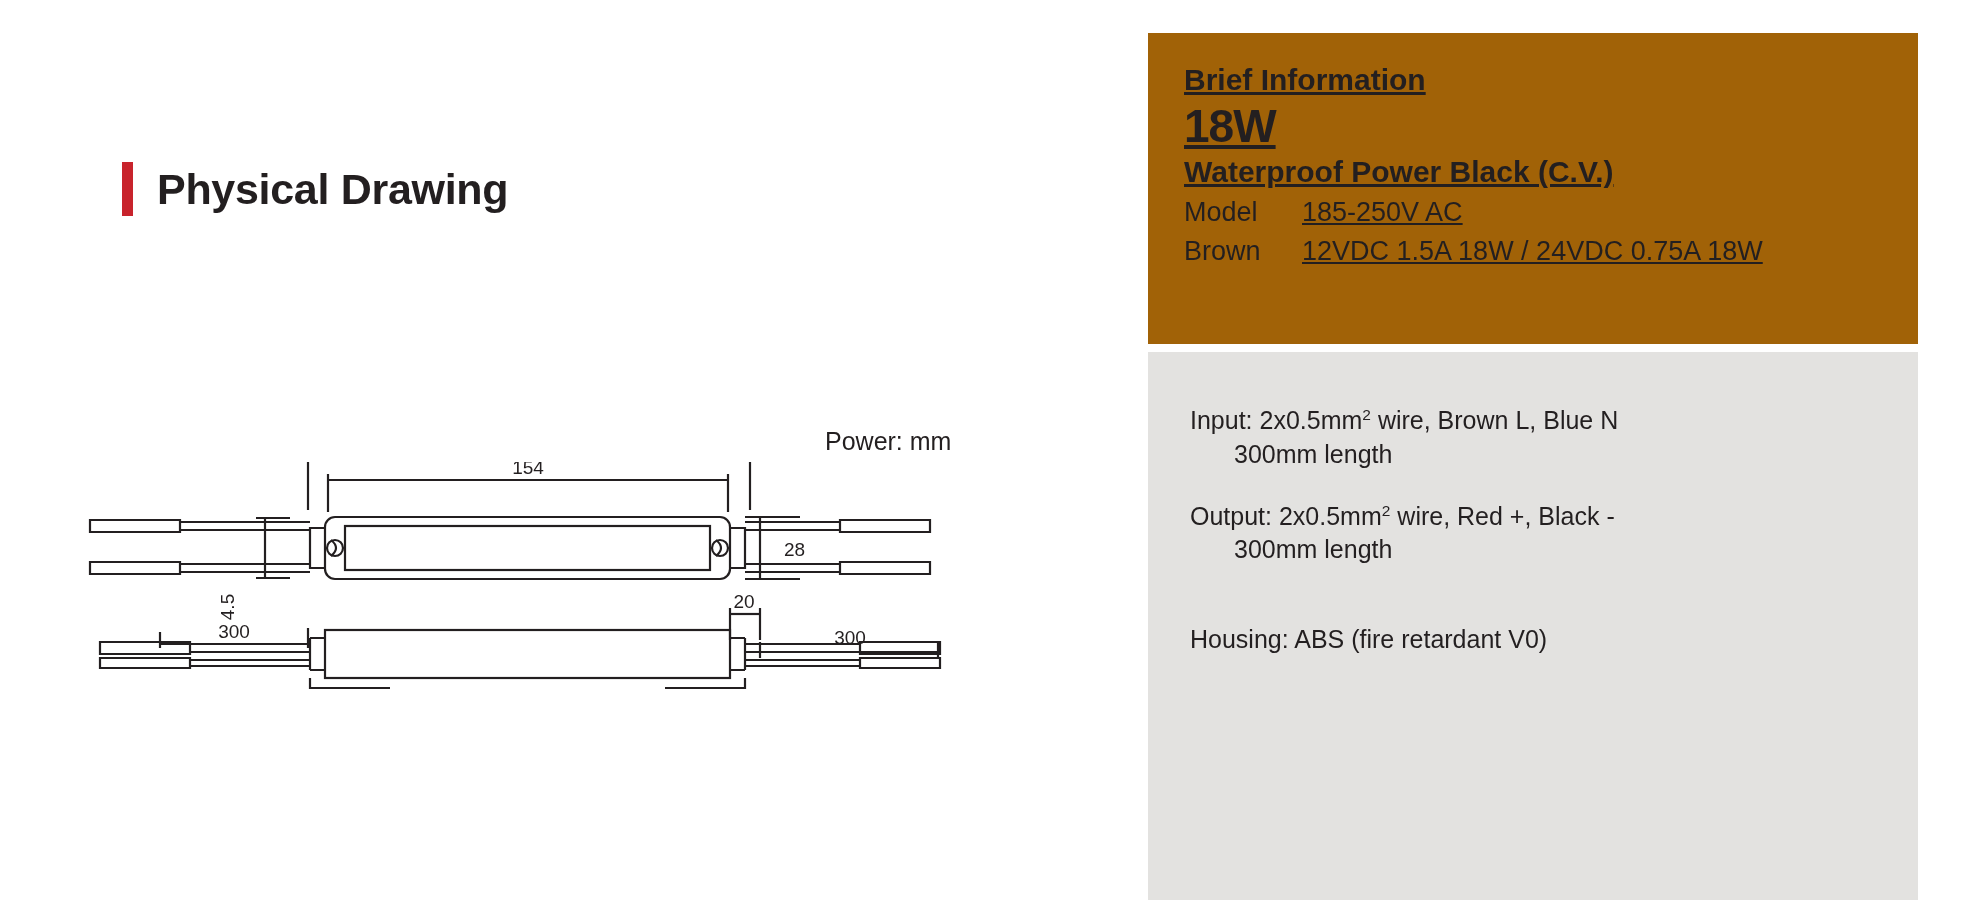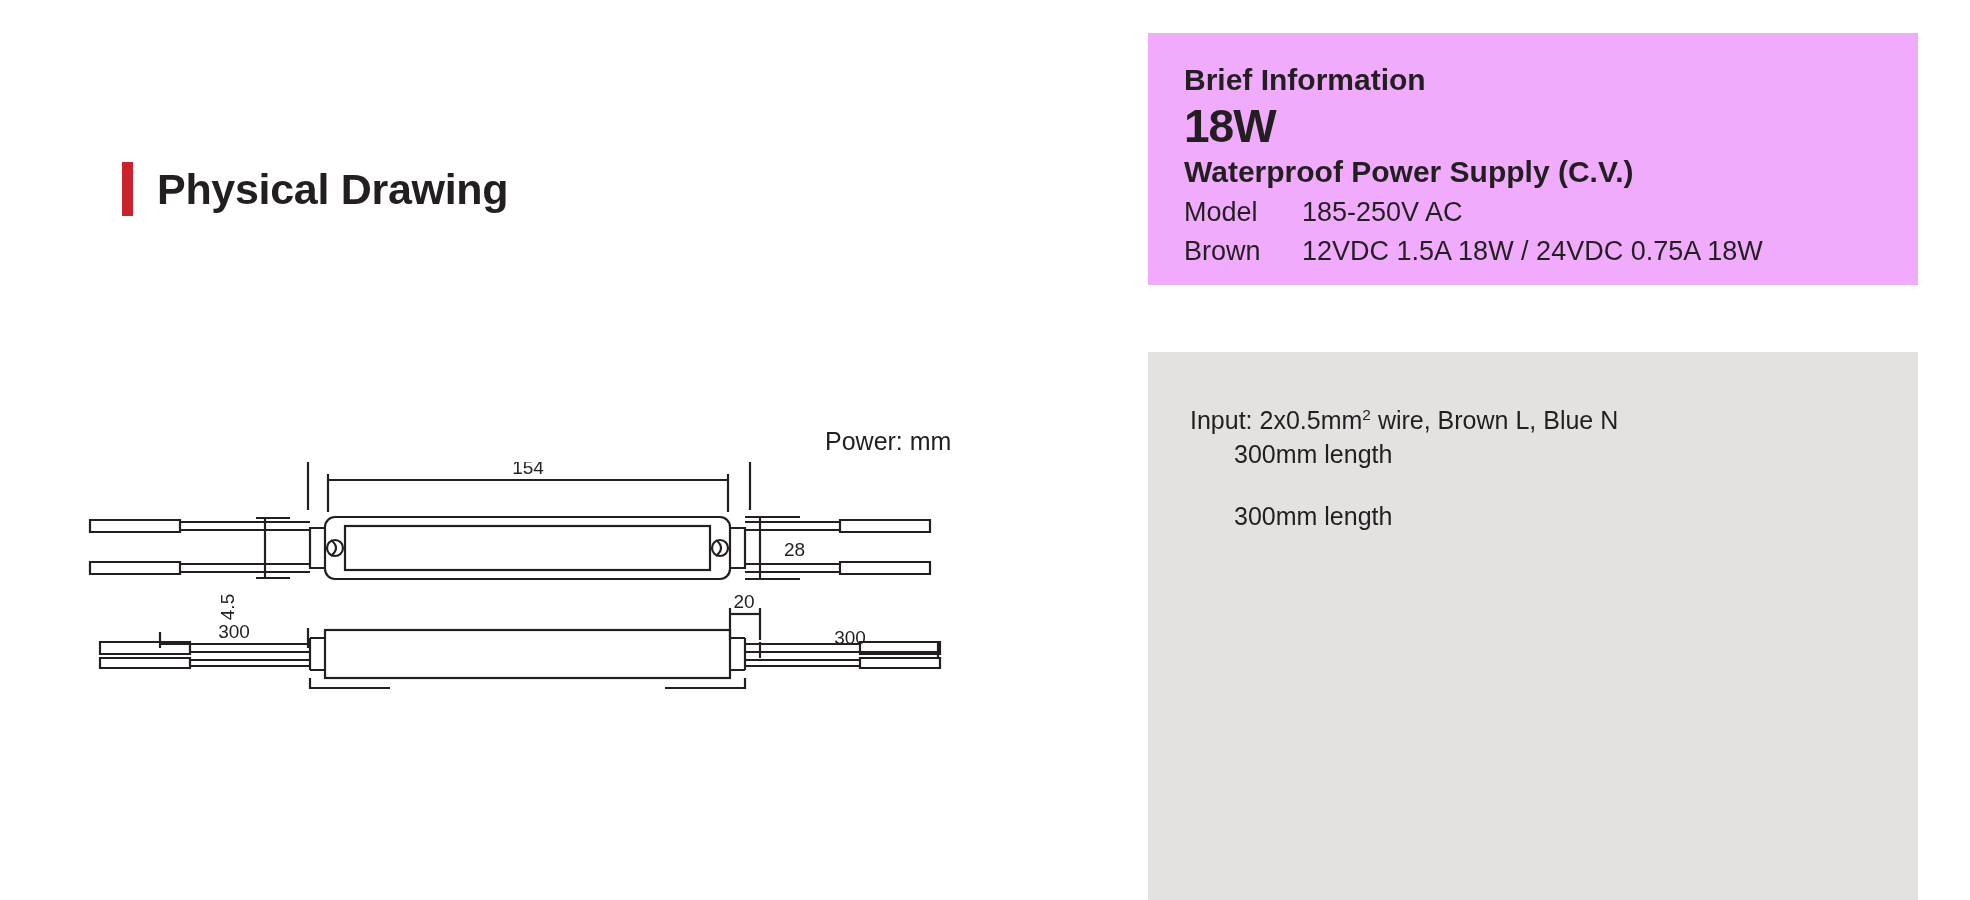--- a/index.html
+++ b/index.html
@@ -54,22 +54,23 @@
   #drawing-svg {
     position: absolute;
     left: 60px;
     top: 440px;
   }
 
   
   #brief-panel {
     position: absolute;
     left: 1148px; top: 33px;
-    width: 770px; height: 252px;
-    background: #f0abfc;
+    width: 770px; height: 311px;
+    background: #a16207;
+    text-decoration: underline;
   }
   #brief-inner {
     padding: 28px 0 0 36px;
   }
   .brief-heading {
     font-size: 30px;
     font-weight: bold;
     color: #231f20;
     line-height: 1.25;
   }
@@ -217,39 +218,43 @@
       <text x="174" y="176">300</text>
       <text x="790" y="182">300</text>
     </g>
   </svg>
 </div>
 
 <div id="brief-panel">
   <div id="brief-inner">
     <div class="brief-heading">Brief Information</div>
     <div class="brief-big">18W</div>
-    <div class="brief-sub">Waterproof Power Supply (C.V.)</div>
+    <div class="brief-sub">Waterproof Power Black (C.V.)</div>
 
     <div class="spec-line">
       <span class="lbl">Model</span><span>185-250V AC</span>
     </div>
     <div class="spec-line">
       <span class="lbl">Brown</span><span>12VDC 1.5A  18W /  24VDC 0.75A 18W</span>
     </div>
   </div>
 </div>
 
 <div id="detail-panel">
   <div id="detail-inner">
     <div class="detail-line">
       <span>Input: 2x0.5mm</span><sup>2</sup><span> wire, Brown L, Blue N</span>
     </div>
     <div class="detail-line detail-indent">300mm length</div>
 
     <div class="detail-gap"></div>
 
+    <div class="detail-line">
+      <span>Output: 2x0.5mm</span><sup>2</sup><span> wire, Red +, Black -</span>
+    </div>
     <div class="detail-line detail-indent">300mm length</div>
 
     <div class="detail-gap"></div>
     <div class="detail-gap"></div>
 
+    <div class="detail-line">Housing: ABS (fire retardant V0)</div>
   </div>
 </div>
 
 </body></html>

